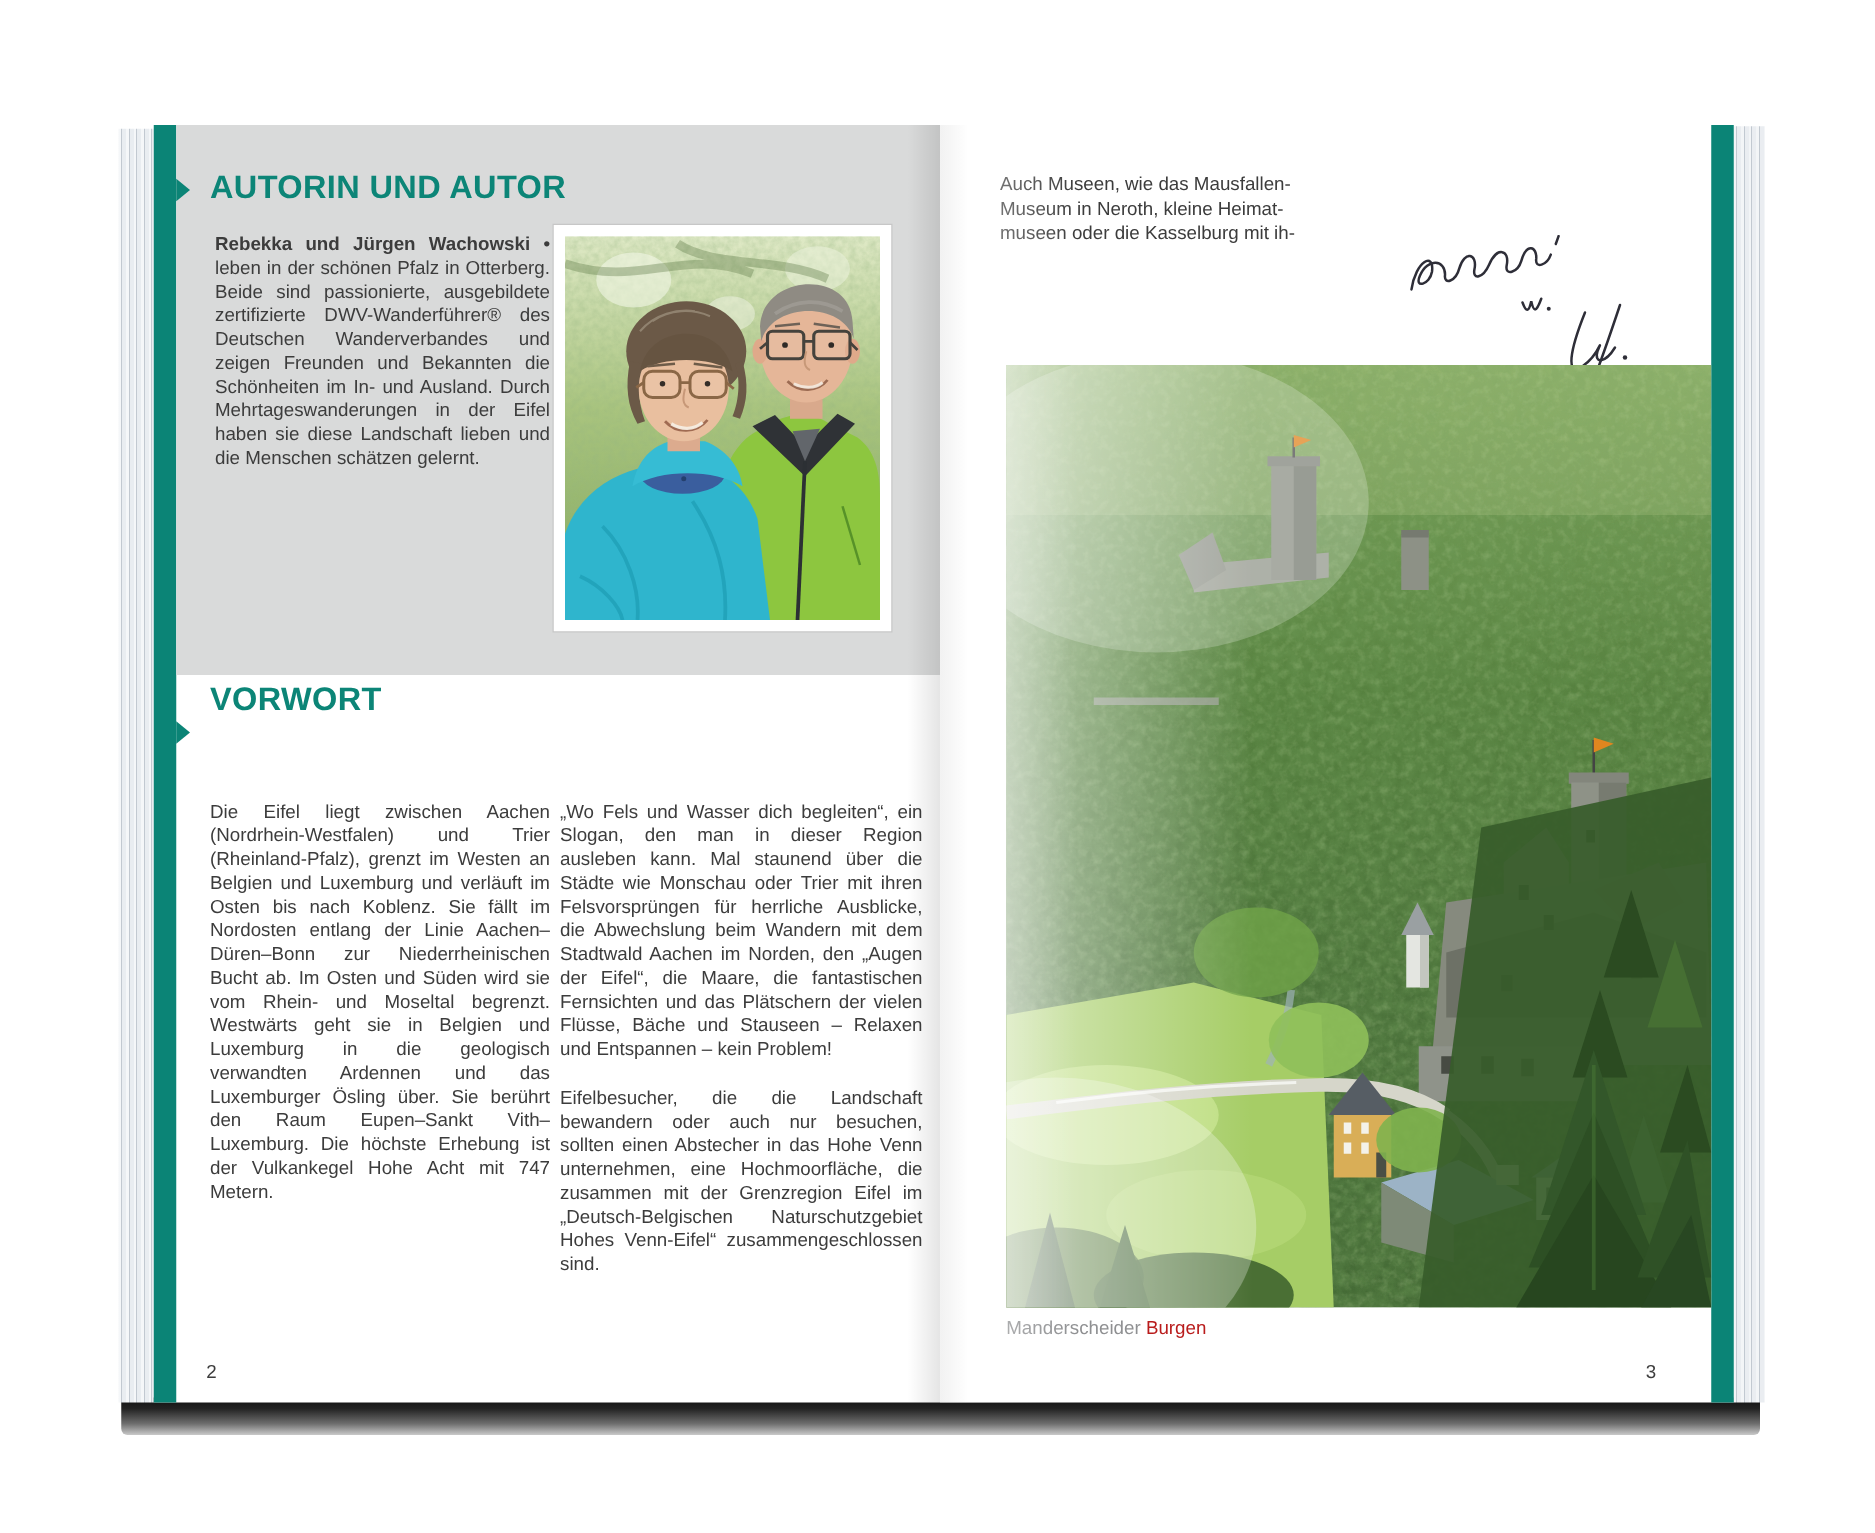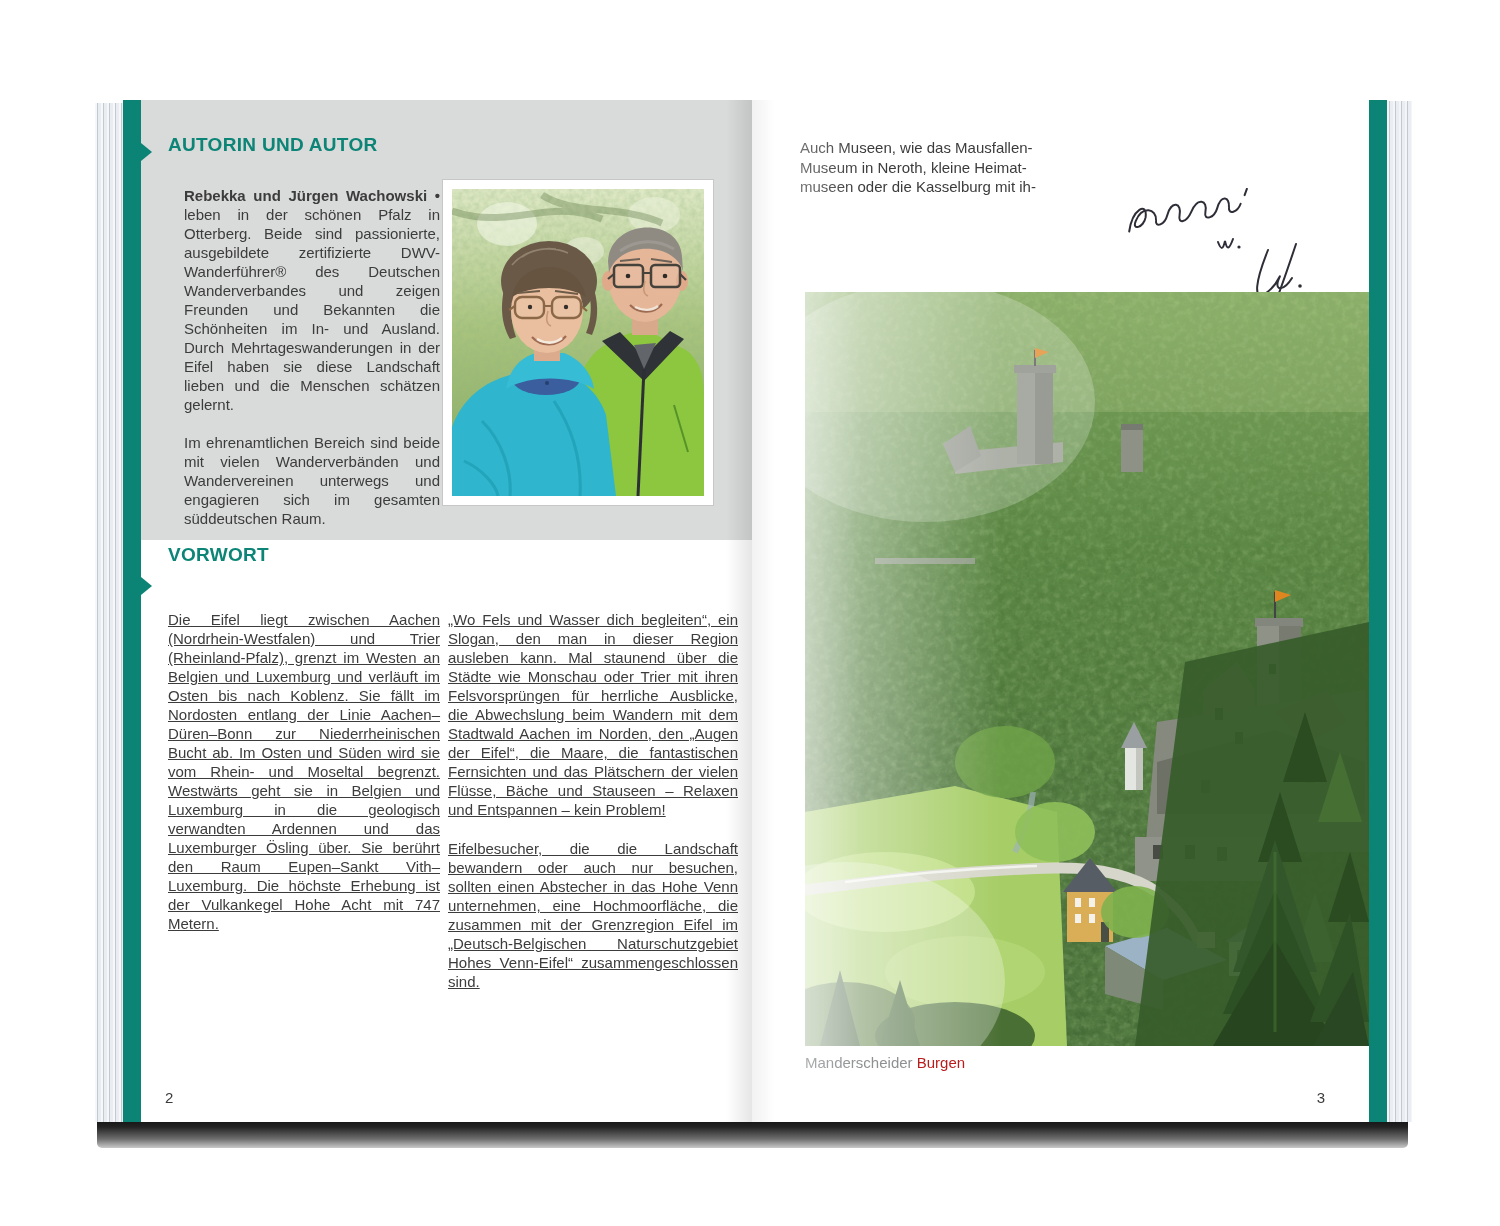--- a/index.html
+++ b/index.html
@@ -23,29 +23,29 @@
   .rp-wash{position:absolute;left:0;top:0;width:110px;height:100%;z-index:6;pointer-events:none;
     background:linear-gradient(90deg,rgba(255,255,255,0.5),rgba(255,255,255,0));}
   .rp-gutter{position:absolute;left:0;top:0;width:22px;height:100%;
     background:linear-gradient(90deg,rgba(0,0,0,0.10),rgba(0,0,0,0));}
   .stripe{position:absolute;top:0;width:18px;height:100%;background:#0b8476;}
   .stripe-l{left:0;} .stripe-r{right:0;}
   .author-box{position:absolute;left:18px;right:0;top:0;height:440px;background:#d9dada;}
   .sec-arrow{position:absolute;left:18px;width:0;height:0;
     border-left:11px solid #0b8476;border-top:9px solid transparent;border-bottom:9px solid transparent;}
   .arrow-1{top:43px;} .arrow-2{top:477px;}
-  .sec-head{position:absolute;left:45px;font-size:19px;font-weight:bold;color:#0c8577;letter-spacing:0.3px;}
+  .sec-head{position:absolute;left:45px;font-size:26px;font-weight:bold;color:#0c8577;letter-spacing:0.3px;}
   .head-1{top:34px;} .head-2{top:444px;}
   .body-txt{font-size:15px;line-height:19px;text-align:justify;color:#3c3c3c;}
   .author-text{position:absolute;left:45px;top:86px;width:272px;}
-  .author-text p{margin:0 0 19px 16px;}
+  .author-text p{margin:0 0 19px 4px;}
   .photo-frame{position:absolute;left:320px;top:80px;width:252px;height:307px;background:#fff;
     padding:9px;box-shadow:0 0 0 1px #c7c7c7;}
   .photo-frame svg{display:block;width:252px;height:307px;}
-  .vcol{position:absolute;top:510px;text-decoration:underline;}
+  .vcol{position:absolute;top:540px;}
   .vcol1{left:45px;width:272px;} .vcol2{left:325px;width:290px;}
   .vcol p{margin:0 0 20px 0;}
   .pagenum{position:absolute;bottom:16px;font-size:15px;color:#3c3c3c;}
   .pn-l{left:42px;} .pn-r{right:62px;}
   .rp-col{position:absolute;top:38px;font-size:15px;line-height:19.5px;color:#3c3c3c;}
   .rp-col1{left:48px;width:288px;}
   .rp-col2{left:336px;width:288px;}
   .signatures{position:absolute;left:368px;top:88px;width:205px;height:120px;}
   .photo-main{position:absolute;left:53px;top:192px;width:564px;height:754px;}
   .photo-main svg{display:block;width:564px;height:754px;}
@@ -61,21 +61,20 @@
 
 <div class="page page-left">
   <div class="stripe stripe-l"></div>
   <div class="author-box"></div>
 
   <div class="sec-arrow arrow-1"></div>
   <div class="sec-head head-1">AUTORIN UND AUTOR</div>
 
   <div class="author-text body-txt">
     <p><strong>Rebekka und Jürgen Wachowski •</strong> <span>leben in der schönen Pfalz in Otterberg. Beide sind passionierte, ausgebildete zertifizierte DWV-Wanderführer® des Deutschen Wanderverbandes und zeigen Freunden und Bekannten die Schönheiten im In- und Ausland. Durch Mehrtageswanderungen in der Eifel haben sie diese Landschaft lieben und die Menschen schätzen gelernt.</span></p>
-    <p>Im ehrenamtlichen Bereich sind beide mit vielen Wanderverbänden und Wandervereinen unterwegs und engagieren sich im gesamten süddeutschen Raum.</p>
   </div>
 
   <div class="photo-frame">
     <svg viewBox="0 0 252 307">
       <defs>
         <linearGradient id="apbg" x1="0" y1="0" x2="0" y2="1">
           <stop offset="0" stop-color="#dfe9c6"></stop>
             <stop offset="0.45" stop-color="#a9c47e"></stop>
           <stop offset="1" stop-color="#83a85e"></stop>
         </linearGradient>

